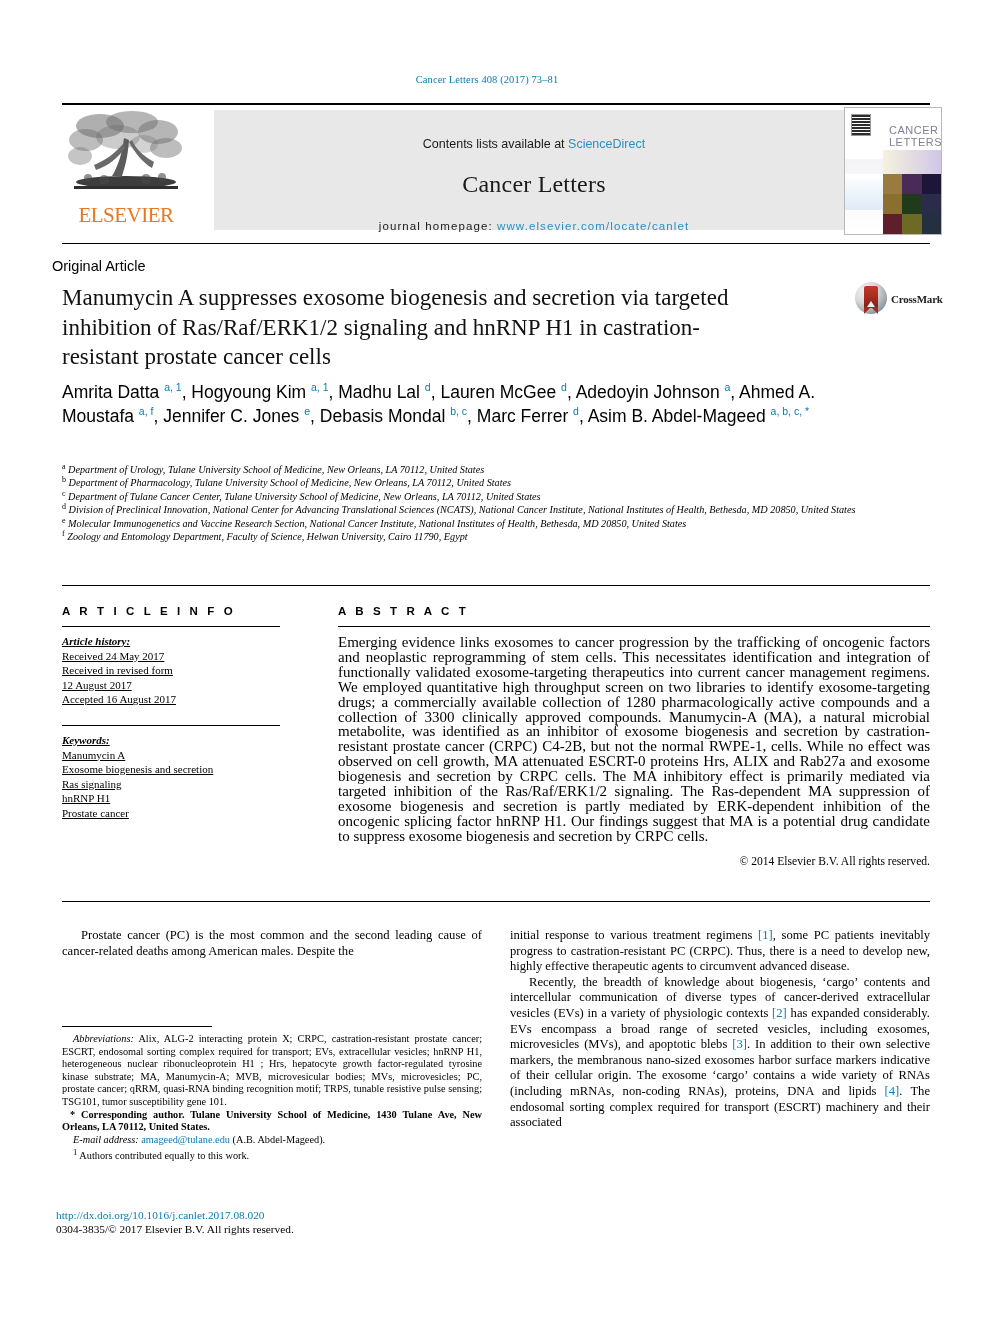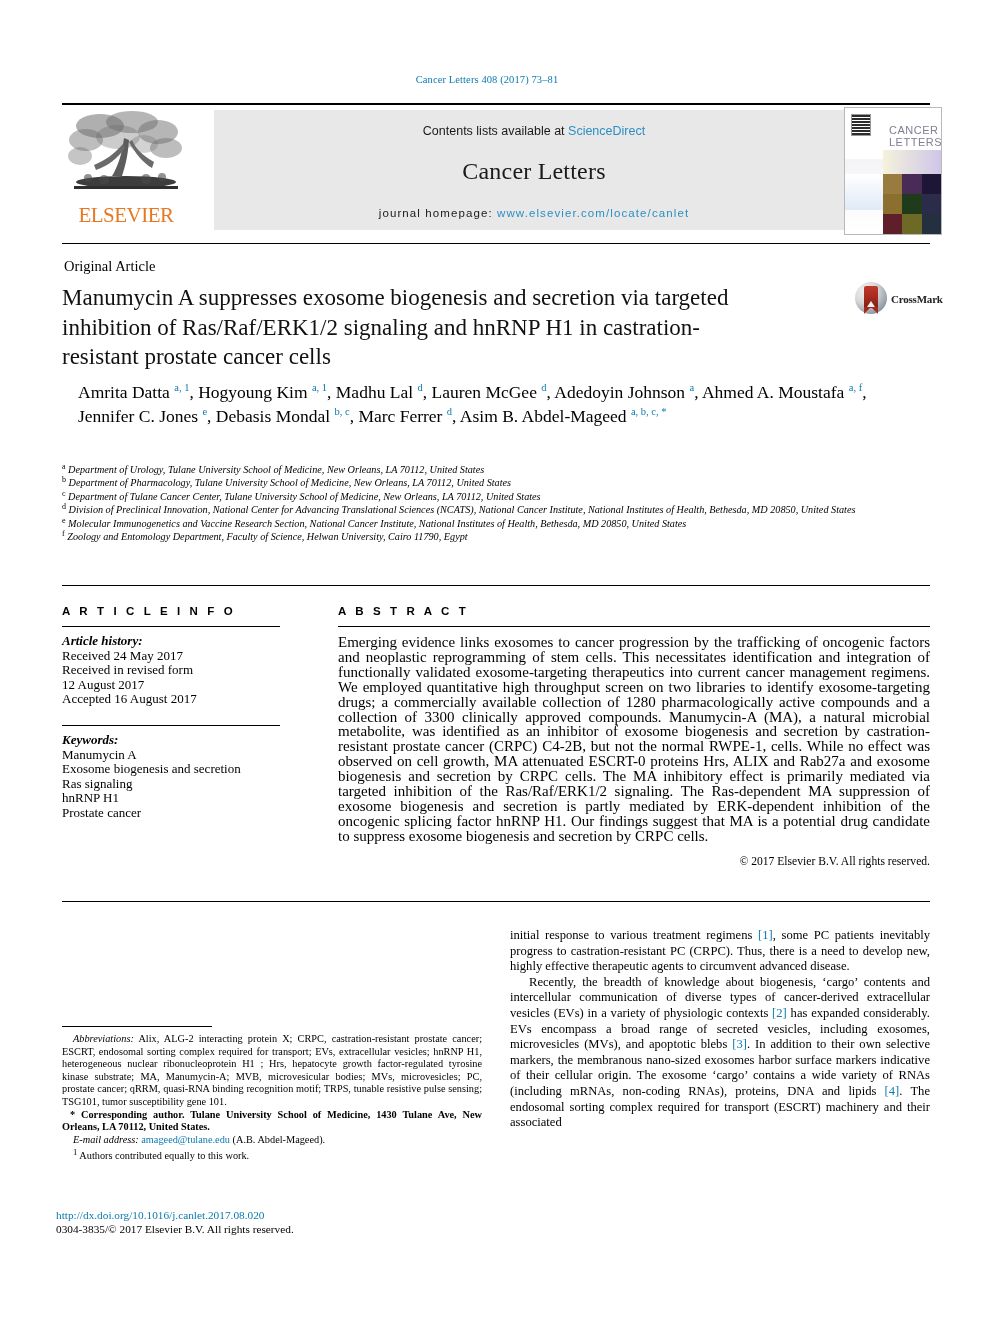--- a/index.html
+++ b/index.html
@@ -66,21 +66,21 @@
   }
   .banner {
     position: absolute;
     left: 152px; top: 5px;
     width: 640px;
     height: 120px;
     background: #e8e8e8;
     text-align: center;
   }
   .banner .contents {
-    margin-top: 14px;
+    margin-top: 27px;
     font-size: 12.5px;
     font-family: "Liberation Sans", sans-serif;
     color: #1a1a1a;
   }
   .banner .contents .sd {
     color: #2b8fc4;
   }
   .banner .jtitle {
     margin-top: 20px;
     font-size: 24px;
@@ -153,23 +153,23 @@
 
   
   .rule-thin {
     position: absolute;
     left: 62px;
     width: 868px;
     border-top: 1px solid #000;
   }
   .article-type {
     position: absolute;
-    left: 64px; top: 258px;
+    left: 52px; top: 258px;
     font-size: 14.5px;
-    font-family: Liberation Serif, serif;
+    font-family: Liberation Sans, sans-serif;
   }
   .title {
     position: absolute;
     left: 62px; top: 283px;
     width: 700px;
     font-size: 23px;
     line-height: 29.5px;
     font-family: "Liberation Serif", serif;
     color: #111;
   }
@@ -211,25 +211,25 @@
     font-family: "Liberation Serif", serif;
     font-size: 11px;
     font-weight: bold;
     color: #222;
     letter-spacing: -0.2px;
   }
 
   
   .authors {
     position: absolute;
-    left: 78px; top: 381px;
+    left: 62px; top: 381px;
     width: 790px;
     font-size: 17.5px;
     line-height: 23.5px;
-    font-family: Liberation Serif, serif;
+    font-family: Liberation Sans, sans-serif;
   }
   .authors sup, .aff-mark {
     color: #0b7aad;
     font-size: 10.5px;
     vertical-align: super;
     line-height: 0;
   }
 
   
   .affiliations {
@@ -265,23 +265,24 @@
   .info-col {
     position: absolute;
     left: 62px; top: 605px;
     width: 218px;
   }
   .info-col .rule {
     border-top: 1.6px solid #000;
     margin: 9px 0 7px 0;
   }
   .info-body {
-    font-size: 13px;
+    font-size: 11px;
     line-height: 14.6px;
     font-family: "Liberation Serif", serif;
+    text-decoration: underline;
   }
   .info-body .ital { font-style: italic; font-weight: bold; }
 
   .abs-col {
     position: absolute;
     left: 338px; top: 605px;
     width: 592px;
   }
   .abs-col .rule {
     border-top: 1.6px solid #000;
@@ -482,26 +483,27 @@
       <div>Ras signaling</div>
       <div>hnRNP H1</div>
       <div>Prostate cancer</div>
     </div>
   </div>
 
   <div class="abs-col">
     <div class="heading-small">A B S T R A C T</div>
     <div class="rule"></div>
     <div class="abs-body">Emerging evidence links exosomes to cancer progression by the trafficking of oncogenic factors and neoplastic reprogramming of stem cells. This necessitates identification and integration of functionally validated exosome-targeting therapeutics into current cancer management regimens. We employed quantitative high throughput screen on two libraries to identify exosome-targeting drugs; a commercially available collection of 1280 pharmacologically active compounds and a collection of 3300 clinically approved compounds. Manumycin-A (MA), a natural microbial metabolite, was identified as an inhibitor of exosome biogenesis and secretion by castration-resistant prostate cancer (CRPC) C4-2B, but not the normal RWPE-1, cells. While no effect was observed on cell growth, MA attenuated ESCRT-0 proteins Hrs, ALIX and Rab27a and exosome biogenesis and secretion by CRPC cells. The MA inhibitory effect is primarily mediated via targeted inhibition of the Ras/Raf/ERK1/2 signaling. The Ras-dependent MA suppression of exosome biogenesis and secretion is partly mediated by ERK-dependent inhibition of the oncogenic splicing factor hnRNP H1. Our findings suggest that MA is a potential drug candidate to suppress exosome biogenesis and secretion by CRPC cells.</div>
-    <div class="copyright">© 2017 Elsevier B.V. All rights reserved.</div>
+    <div class="copyright">© 2014 Elsevier B.V. All rights reserved.</div>
   </div>
 
   <div class="block-rule-bottom"></div>
 
   <div class="col-left">
+    <p class="body-p">Prostate cancer (PC) is the most common and the second leading cause of cancer-related deaths among American males. Despite the</p>
   </div>
 
   <div class="col-right">
     <p class="body-p" style="text-indent:0"><span>initial response to various treatment regimens </span><span class="ref">[1]</span><span>, some PC patients inevitably progress to castration-resistant PC (CRPC). Thus, there is a need to develop new, highly effective therapeutic agents to circumvent advanced disease.</span></p>
     <p class="body-p"><span>Recently, the breadth of knowledge about biogenesis, ‘cargo’ contents and intercellular communication of diverse types of cancer-derived extracellular vesicles (EVs) in a variety of physiologic contexts </span><span class="ref">[2]</span><span> has expanded considerably. EVs encompass a broad range of secreted vesicles, including exosomes, microvesicles (MVs), and apoptotic blebs </span><span class="ref">[3]</span><span>. In addition to their own selective markers, the membranous nano-sized exosomes harbor surface markers indicative of their cellular origin. The exosome ‘cargo’ contains a wide variety of RNAs (including mRNAs, non-coding RNAs), proteins, DNA and lipids </span><span class="ref">[4]</span><span>. The endosomal sorting complex required for transport (ESCRT) machinery and their associated</span></p>
   </div>
 
   <div class="footnote-rule"></div>
   <div class="footnotes">
     <p class="fn-indent"><span class="abbr-label">Abbreviations:</span><span> Alix, ALG-2 interacting protein X; CRPC, castration-resistant prostate cancer; ESCRT, endosomal sorting complex required for transport; EVs, extracellular vesicles; hnRNP H1, heterogeneous nuclear ribonucleoprotein H1 ; Hrs, hepatocyte growth factor-regulated tyrosine kinase substrate; MA, Manumycin-A; MVB, microvesicular bodies; MVs, microvesicles; PC, prostate cancer; qRRM, quasi-RNA binding recognition motif; TRPS, tunable resistive pulse sensing; TSG101, tumor susceptibility gene 101.</span></p>

